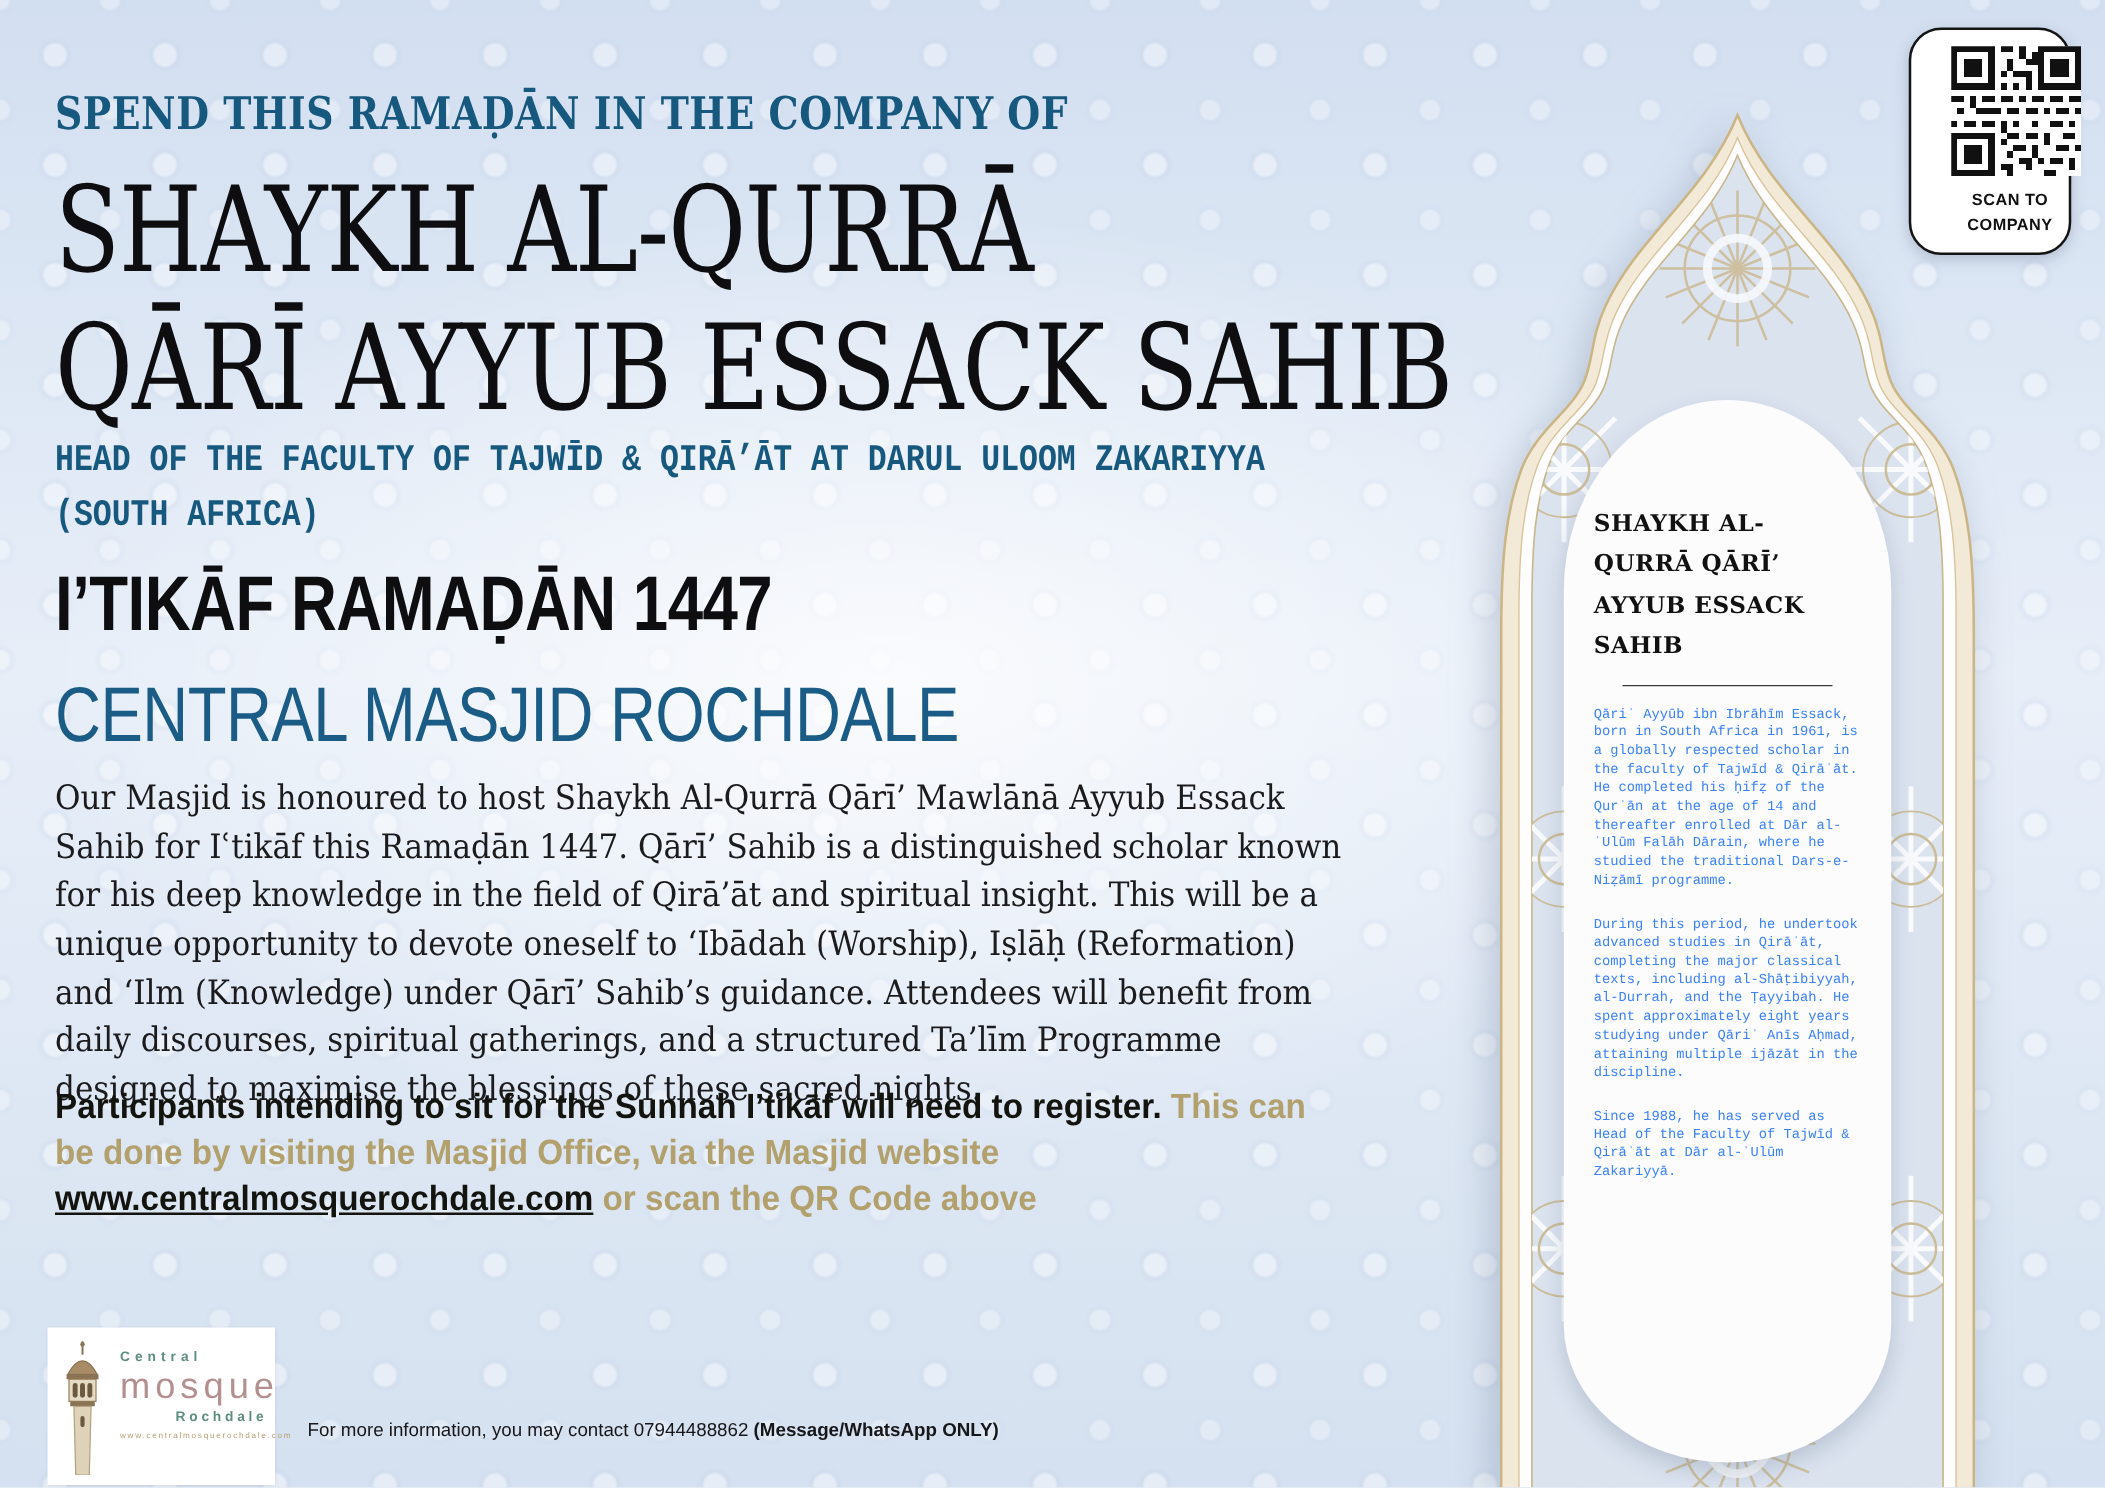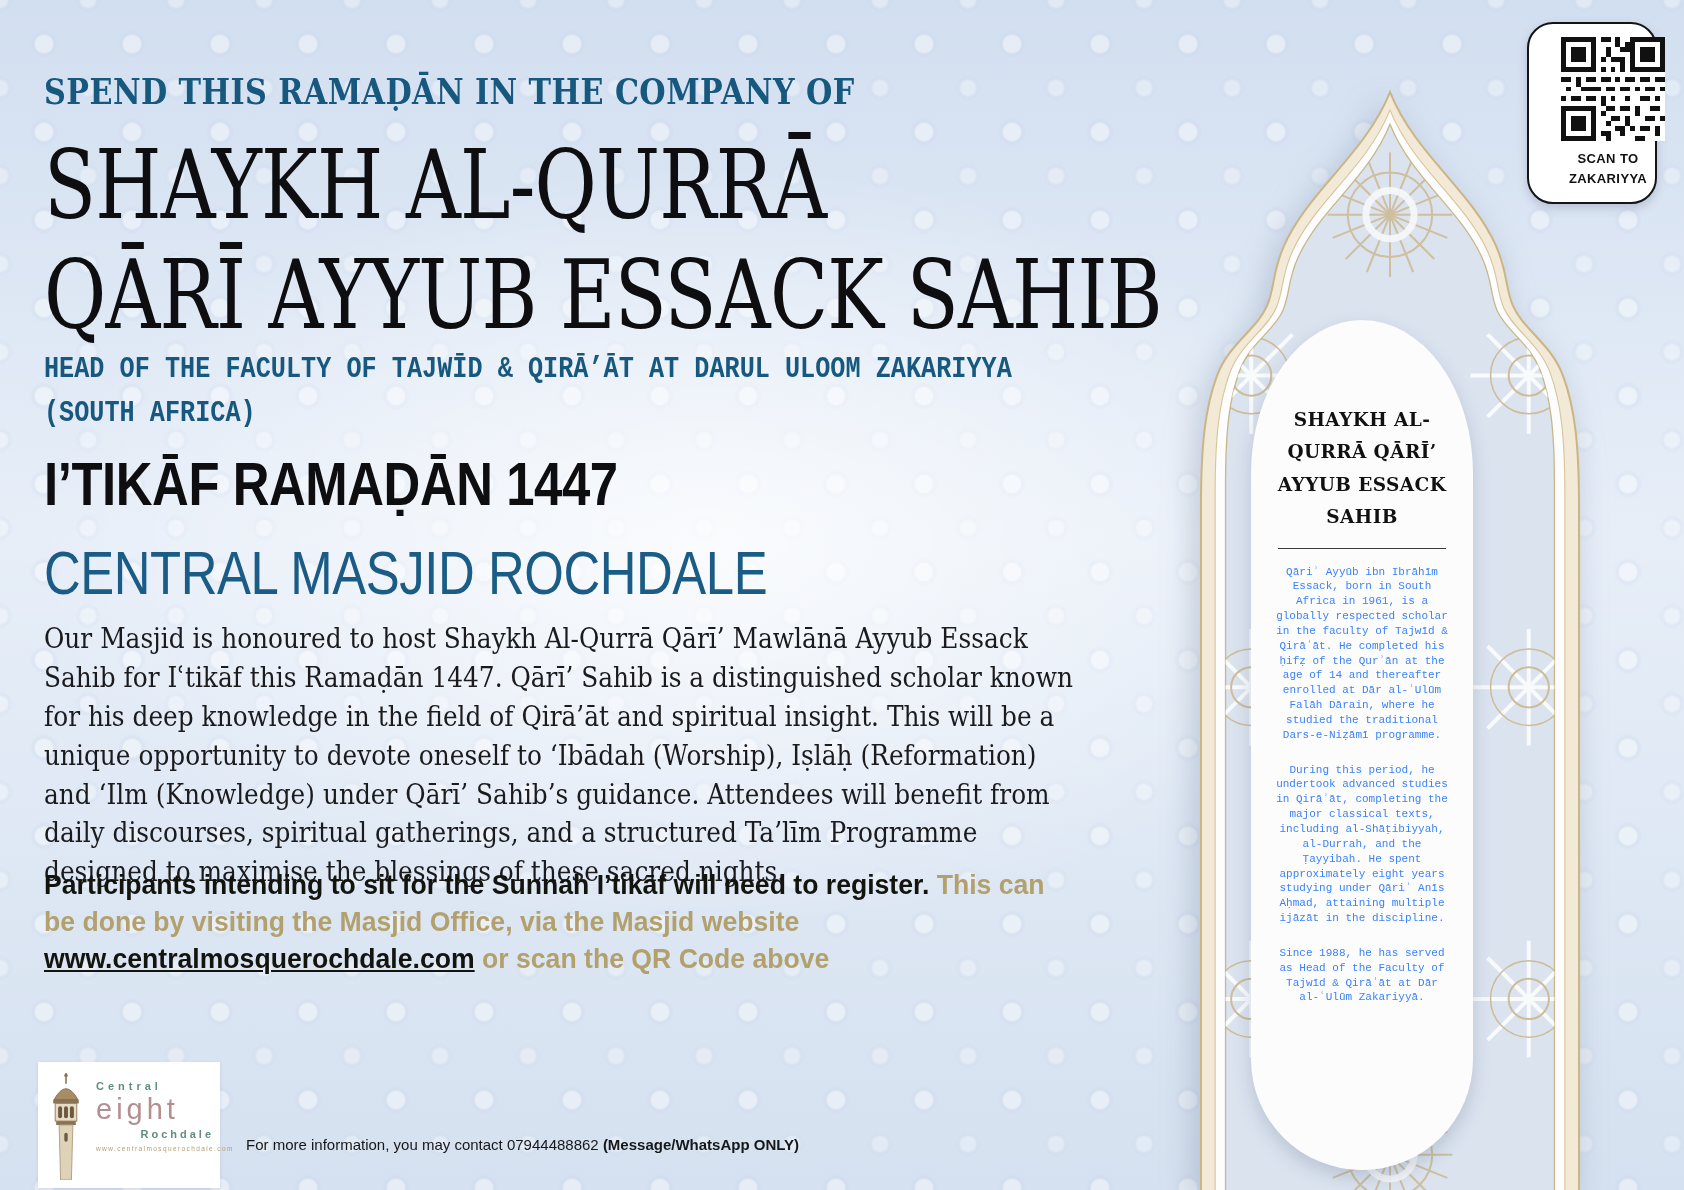--- a/index.html
+++ b/index.html
@@ -55,23 +55,23 @@
   .logo-mosque  { font-size:29px; letter-spacing:4px; color:#b38f8f; margin-top:1px; }
   .logo-rochdale{ font-size:11px; letter-spacing:3px; color:#5f8d82; font-weight:bold; text-align:right; margin-top:2px; }
   .logo-url     { font-size:6.5px; letter-spacing:1.4px; color:#b49f72; margin-top:5px; white-space:nowrap; }
 
   .footer-line { position:absolute; left:246px; top:1136px; font-size:15px; color:#17171a; }
   .footer-line .bold { font-weight:bold; }
 
   .arch-svg { position:absolute; left:1188px; top:84px; width:404px; height:1106px;
     filter:drop-shadow(-6px 10px 16px rgba(90,105,135,.30)); }
 
-  .bio-panel { position:absolute; left:1251px; top:320px; width:222px; height:850px;
+  .bio-panel { position:absolute; left:1251px; top:320px; width:262px; height:850px;
     background:#fcfcfd; border-radius:50% 50% 50% 50% / 18% 18% 13% 13%;
-    box-shadow:0 8px 18px rgba(70,85,115,.22); padding:84px 24px 0 24px; text-align:center; }
+    box-shadow:0 8px 18px rgba(70,85,115,.22); padding:84px 24px 0 24px; }
   .bio-heading { font-family:"DejaVu Serif", serif; font-weight:bold; font-size:18.5px;
     line-height:1.75; letter-spacing:.4px; color:#111; }
   .bio-divider { width:168px; border:none; border-top:1.6px solid #3a3a3a; margin:14px auto 16px auto; }
   .bio-par { font-family:Liberation Mono, monospace; font-size:11px; line-height:1.35; color:#3b82f6; margin-bottom:20px; }
 
   .qr-box { position:absolute; left:1527px; top:22px; width:130px; height:182px;
     background:#ffffff; border:2px solid #141414; border-radius:26px; text-align:center;
     box-shadow:0 4px 10px rgba(70,85,115,.25);padding-left:32px; }
   .qr-code { width:104px; height:104px; margin-top:13px; }
   .qr-label { font-size:13px; font-weight:bold; color:#111; line-height:1.5; letter-spacing:.4px; margin-top:4px; }
@@ -117,21 +117,21 @@
       <rect x="6" y="32" width="22" height="18" fill="#e6dcc6" stroke="#9b8260" stroke-width="1"></rect>
       <rect x="9" y="35" width="4" height="12" rx="2" fill="#6b5a40"></rect>
       <rect x="15" y="35" width="4" height="12" rx="2" fill="#6b5a40"></rect>
       <rect x="21" y="35" width="4" height="12" rx="2" fill="#6b5a40"></rect>
       <rect x="7" y="50" width="20" height="4" fill="#8a7354"></rect>
       <path d="M10 54 L24 54 L22.5 110 L11.5 110 Z" fill="#ded3b9" stroke="#b3a182" stroke-width="1"></path>
       <rect x="15.3" y="62" width="3.4" height="9" rx="1.7" fill="#6b5a40"></rect>
     </svg>
     <div class="logo-text">
       <div class="logo-central">Central</div>
-      <div class="logo-mosque">eight</div>
+      <div class="logo-mosque">mosque</div>
       <div class="logo-rochdale">Rochdale</div>
       <div class="logo-url">www.centralmosquerochdale.com</div>
     </div>
   </div>
 
   <div class="footer-line"><span>For more information, you may contact 07944488862 </span><span class="bold">(Message/WhatsApp ONLY)</span></div>
 
   <svg class="arch-svg" viewBox="0 0 400 1100">
     <defs>
       <clipPath id="archClip">
@@ -206,17 +206,17 @@
                  M1 10h1v1H1z M4 10h2v1H4z M7 10h1v1H7z M9 10h2v1H9z M12 10h2v1h-2z M15 10h1v1h-1z M17 10h2v1h-2z M20 10h1v1h-1z
                  M0 12h1v1H0z M2 12h2v1H2z M5 12h1v1H5z M8 12h1v2H8z M10 12h1v1h-1z M13 12h1v1h-1z M16 12h2v1h-2z M19 12h1v1h-1z
                  M9 14h2v1H9z M12 14h2v1h-2z M15 14h1v2h-1z M18 14h2v1h-2z M8 15h1v1H8z
                  M10 16h2v1h-2z M13 16h1v2h-1z M17 16h2v1h-2z M20 16h1v1h-1z M9 17h1v1H9z
                  M11 18h2v1h-2z M14 18h1v1h-1z M16 18h2v1h-2z M19 18h1v2h-1z
                  M8 19h2v1H8z M12 19h1v1h-1z M9 20h1v1H9z M15 20h2v1h-2z"></path>
       </g>
     </svg>
     <div class="qr-label">
       <div>SCAN TO</div>
-      <div>ZAKARIYYA</div>
+      <div>COMPANY</div>
     </div>
   </div>
 
 </div>
 
 </body></html>

